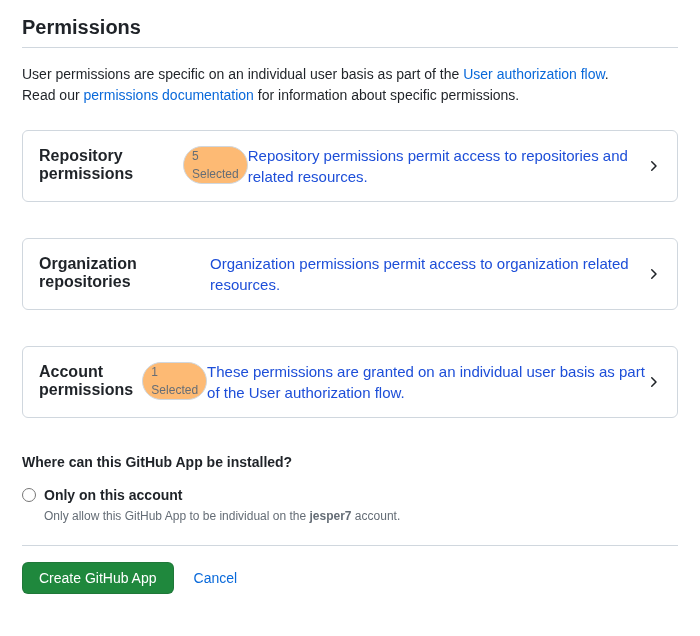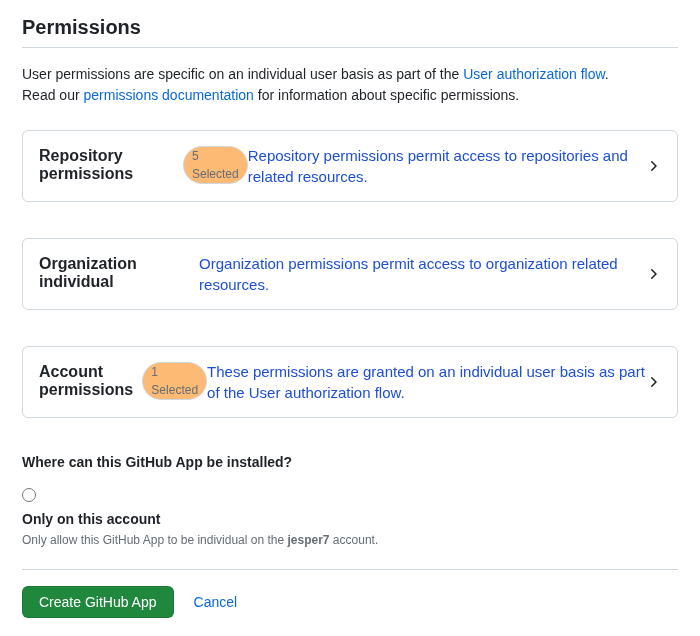--- a/index.html
+++ b/index.html
@@ -89,21 +89,20 @@
       margin-top: 27px;
     }
     .radio-group {
       margin-bottom: 20px;
     }
     .radio-item {
       display: flex;
       align-items: flex-start;
       gap: 8px;
       margin-bottom: 14px;
-      flex-direction: column;
     }
     .radio-item input[type="radio"] {
       margin-top: 2px;
       width: 14px;
       height: 14px;
       accent-color: #0969da;
     }
     .radio-label-wrap {
       display: flex;
       flex-direction: column;
@@ -172,21 +171,21 @@
   <span class="chevron">
     <svg width="16" height="16" viewBox="0 0 16 16" fill="#1f2328">
         <path d="M6.22 3.22a.75.75 0 0 1 1.06 0l4.25 4.25a.75.75 0 0 1 0 1.06l-4.25 4.25a.75.75 0 0 1-1.06-1.06L9.94 8 6.22 4.28a.75.75 0 0 1 0-1.06Z"></path>
       </svg>
   </span>
 </div>
 
 <div class="perm-card">
   <div class="perm-card-left">
     <div class="perm-title-row">
-      <span class="perm-title">Organization individual</span>
+      <span class="perm-title">Organization repositories</span>
     </div>
     <span class="perm-desc">Organization permissions permit access to organization related resources.</span>
   </div>
   <span class="chevron">
     <svg width="16" height="16" viewBox="0 0 16 16" fill="#1f2328">
         <path d="M6.22 3.22a.75.75 0 0 1 1.06 0l4.25 4.25a.75.75 0 0 1 0 1.06l-4.25 4.25a.75.75 0 0 1-1.06-1.06L9.94 8 6.22 4.28a.75.75 0 0 1 0-1.06Z"></path>
       </svg>
   </span>
 </div>
 

